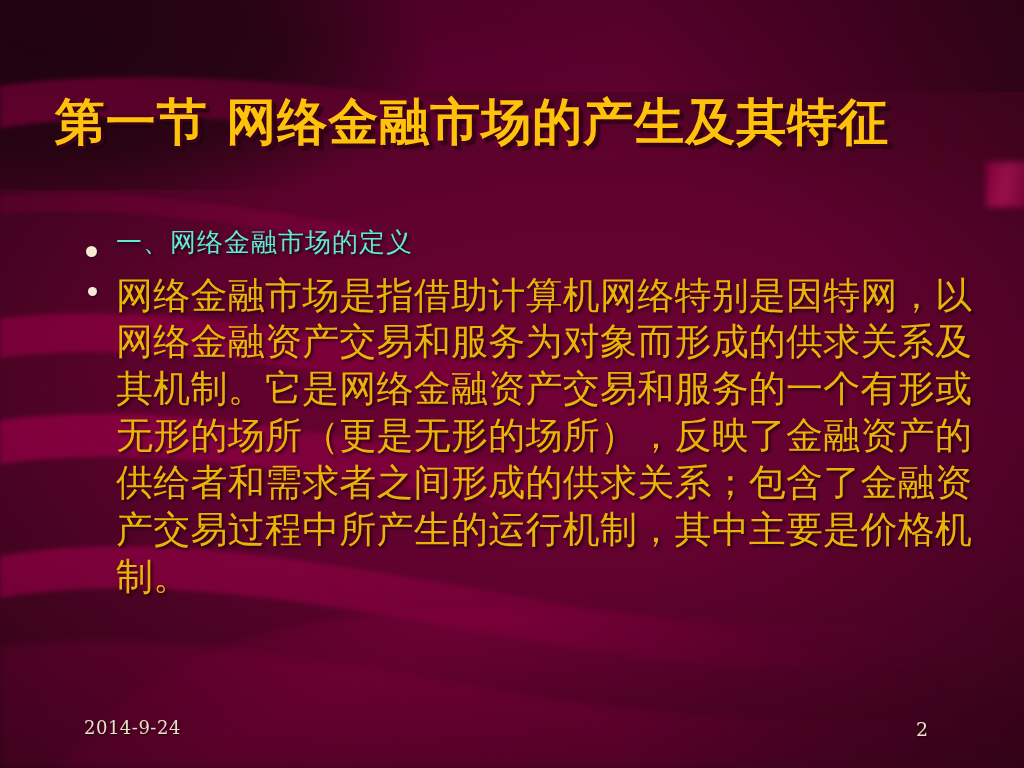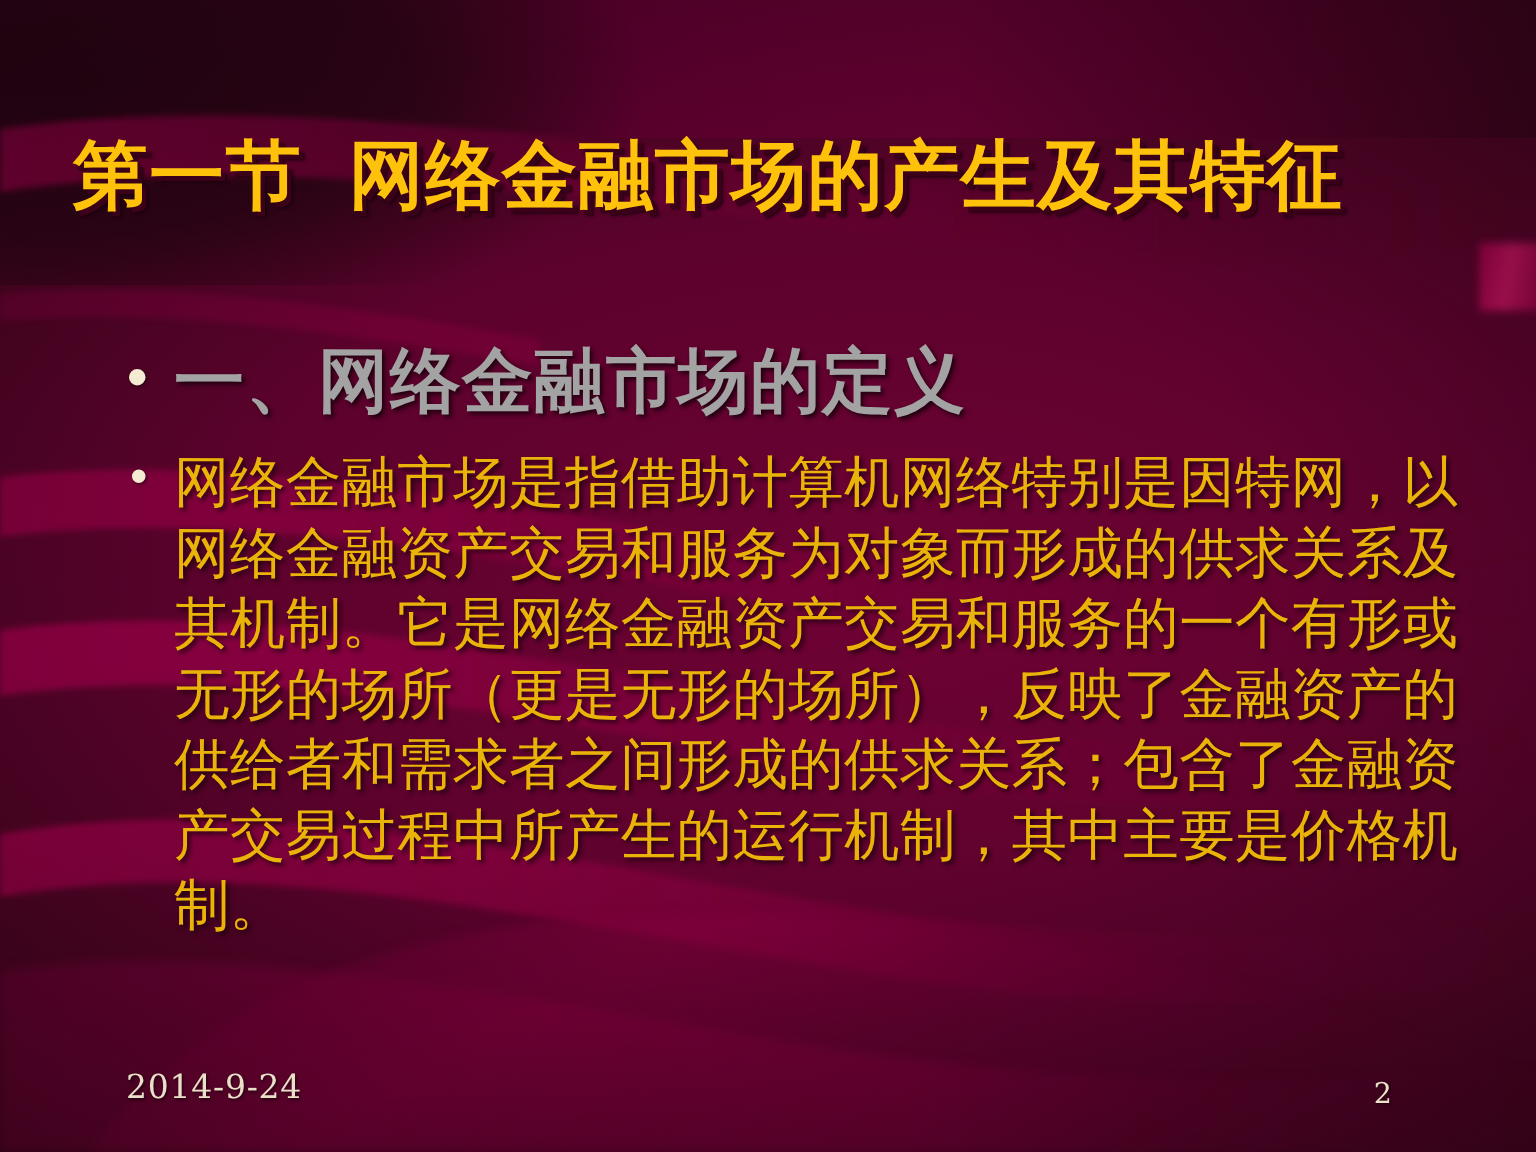--- a/index.html
+++ b/index.html
@@ -62,21 +62,20 @@
     text-align: center;
     font-size: 50px;
     font-weight: bold;
     letter-spacing: 1px;
     color: #FFC20A;
     text-shadow:
       3px 3px 0 #3a0118,
       4px 4px 2px rgba(20,0,10,0.85);
     white-space: nowrap;
     line-height: 1.05;
-    font-family: Liberation Mono, monospace;
   }
 
   
   .body-block {
     position: absolute;
     left: 72px; top: 226px;
     width: 900px;
   }
   .bullet-row {
     display: flex;
@@ -94,44 +93,44 @@
     border-radius: 50%;
     background: #F4EBD2;
     margin-left: 14px;
     box-shadow: 1px 1px 2px rgba(20,0,10,0.6);
   }
   .bullet-row.level2 .bullet-dot .dot {
     width: 9px; height: 9px;
     margin-left: 16px;
   }
   .heading-text {
-    font-size: 47px;
-    font-weight: bold;
-    color: #a3a3a3;
+    font-size: 26px;
+    font-weight: normal;
+    color: #5eead4;
     line-height: 1.25;
     text-shadow: 2px 2px 3px rgba(25,1,12,0.85);
     letter-spacing: 1px;
   }
   .para-text {
     font-size: 37px;
     color: #eab308;
     line-height: 1.27;
     text-align: justify;
     text-justify: inter-character;
     text-shadow: 2px 2px 3px rgba(25,1,12,0.8);
     letter-spacing: 0px;
   }
   .bullet-row.level2 { margin-top: 14px; }
   .bullet-row.level2 .bullet-dot { top: 14px; }
 
   
   .footer-date {
     position: absolute;
     left: 84px; bottom: 30px;
-    font-size: 22px;
+    font-size: 18px;
     color: #EADFC8;
     letter-spacing: 0.5px;
     text-shadow: 1px 1px 2px rgba(20,0,10,0.7);
   }
   .footer-page {
     position: absolute;
     right: 96px; bottom: 28px;
     font-size: 19px;
     color: #EFE2CB;
     text-shadow: 1px 1px 2px rgba(20,0,10,0.7);

